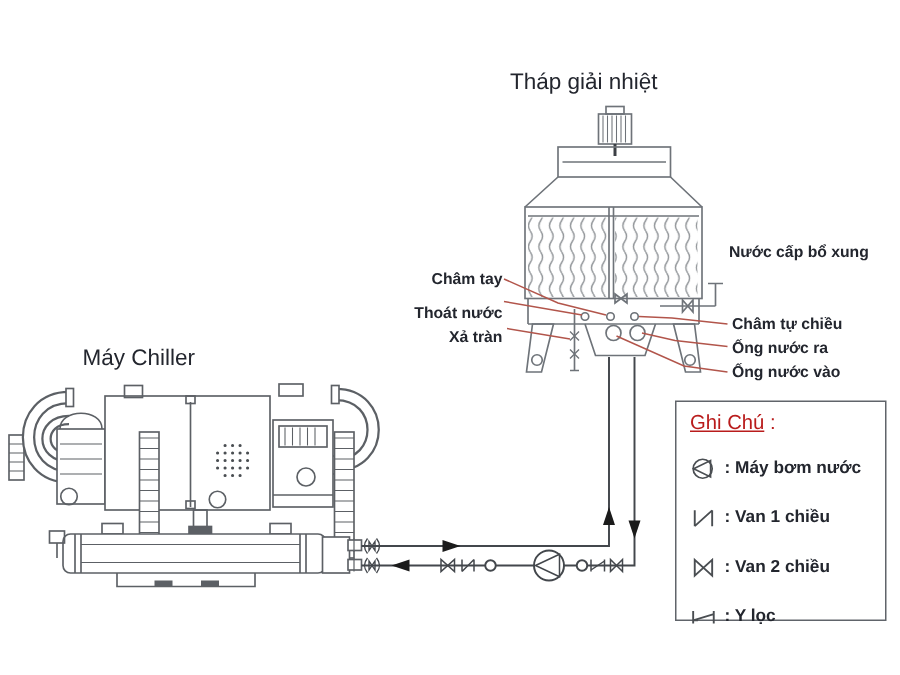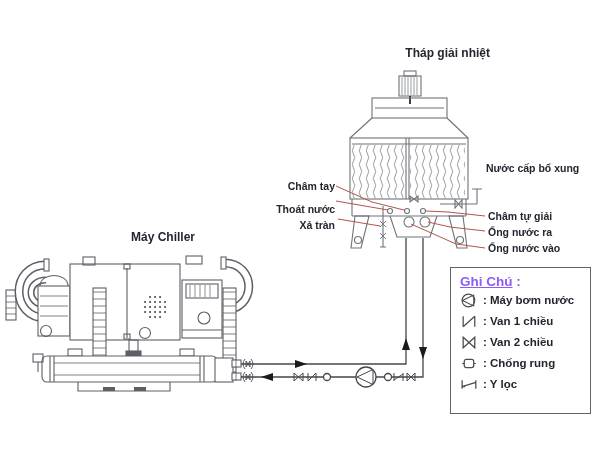--- a/index.html
+++ b/index.html
@@ -1,28 +1,28 @@
 <!DOCTYPE html>
 <html><head>
 <meta charset="utf-8">
 <style>
   html,body{margin:0;padding:0;background:#fff;}
   #stage{position:relative;width:600px;height:450px;background:#ffffff;overflow:hidden;
          font-family:"Liberation Sans","DejaVu Sans",sans-serif;}
   #lineart{position:absolute;left:0;top:0;}
   .lbl{position:absolute;color:#23262e;white-space:nowrap;}
-  .title{font-size:12px;font-weight:700;text-align:right;}
+  .title{font-size:15px;font-weight:400;text-align:left;}
   .small{font-size:10.5px;font-weight:600;}
   .lbl-left{width:90px;text-align:right;}
   
   #legend{position:absolute;left:450px;top:267px;width:141px;height:147px;
           border:1.4px solid #60646a;background:#fff;box-sizing:border-box;padding:6px 0 0 9px;}
-  #legend .ltitle{font-size:13.5px;font-weight:bold;color:#8b5cf6;}
+  #legend .ltitle{font-size:13.5px;font-weight:normal;color:#b91c1c;}
   #legend .ltitle .t{text-decoration:underline;}
-  #legend .row{display:flex;align-items:center;height:20px;margin-top:1px;}
+  #legend .row{display:flex;align-items:center;height:20px;margin-top:13px;}
   #legend .row svg{flex:0 0 19px;margin-right:4px;}
   #legend .row .itext{font-size:11.5px;font-weight:600;color:#23262e;white-space:nowrap;}
 </style>
 </head>
 <body>
 
 <div id="stage">
 
   <svg id="lineart" width="600" height="450" viewBox="0 0 600 450">
     <defs>
@@ -178,21 +178,21 @@
   </svg>
 
   <div class="lbl title" style="left:340px;top:46px;width:150px;">Tháp giải nhiệt</div>
   <div class="lbl title" style="left:55px;top:230px;width:140px;">Máy Chiller</div>
 
   <div class="lbl small lbl-left" style="left:245px;top:180px;">Châm tay</div>
   <div class="lbl small lbl-left" style="left:245px;top:195px;margin-top:24px;">Xả tràn</div>
   <div class="lbl small lbl-left" style="left:245px;top:203px;">Thoát nước</div>
 
   <div class="lbl small" style="left:486px;top:162px;">Nước cấp bổ xung</div>
-  <div class="lbl small" style="left:488px;top:210px;">Châm tự giải</div>
+  <div class="lbl small" style="left:488px;top:210px;">Châm tự chiều</div>
   <div class="lbl small" style="left:488px;top:226px;">Ống nước ra</div>
   <div class="lbl small" style="left:488px;top:242px;text-align:right;">Ống nước vào</div>
 
   <div id="legend">
     <div class="ltitle"><span class="t">Ghi Chú</span><span> :</span></div>
 
     <div class="row">
       <svg width="19" height="15" viewBox="0 0 18 14">
         <circle cx="8" cy="7" r="6" fill="none" stroke="#4a4e52" stroke-width="1.1"></circle>
         <path d="M2.3,7 L13,1.8 L13,12.2 Z" fill="none" stroke="#4a4e52" stroke-width="1"></path>
@@ -207,27 +207,20 @@
       <span class="itext">: Van 1 chiều</span>
     </div>
 
     <div class="row">
       <svg width="19" height="15" viewBox="0 0 18 14">
         <path d="M3,2 L3,12 L14,2 L14,12 Z" fill="none" stroke="#4a4e52" stroke-width="1.2"></path>
       </svg>
       <span class="itext">: Van 2 chiều</span>
     </div>
 
-    <div class="row">
-      <svg width="19" height="15" viewBox="0 0 18 14">
-        <rect x="4" y="3" width="9" height="8" rx="2" fill="none" stroke="#4a4e52" stroke-width="1.2"></rect>
-        <path d="M2,7 H4 M13,7 H15" stroke="#4a4e52" stroke-width="1"></path>
-      </svg>
-      <span class="itext">: Chống rung</span>
-    </div>
 
     <div class="row">
       <svg width="19" height="15" viewBox="0 0 18 14">
         <path d="M2,3 V11 M15,3 V11 M2,9 H5 M2,9 L15,5" fill="none" stroke="#4a4e52" stroke-width="1.2"></path>
       </svg>
       <span class="itext">: Y lọc</span>
     </div>
   </div>
 
 </div>

